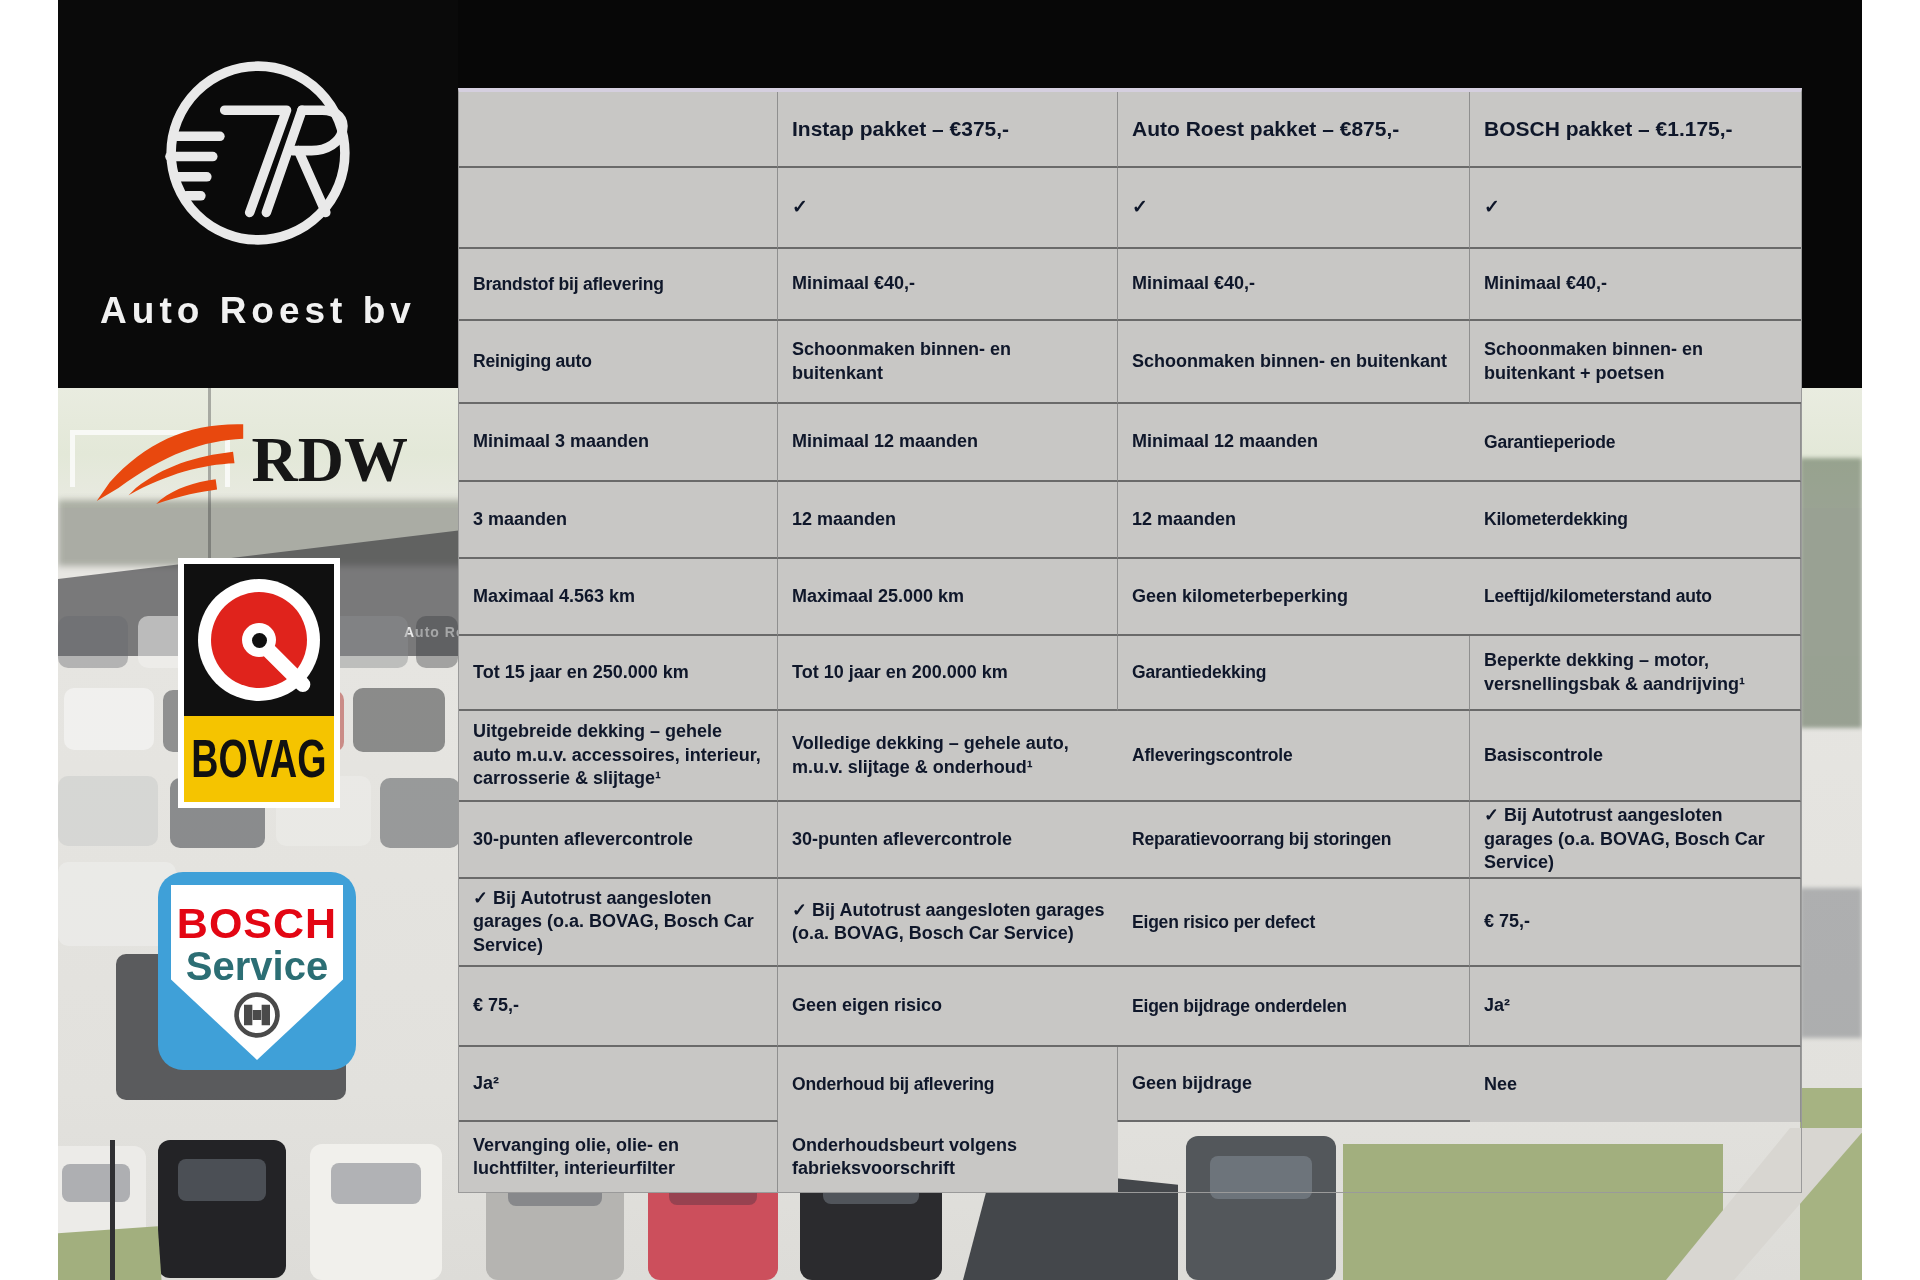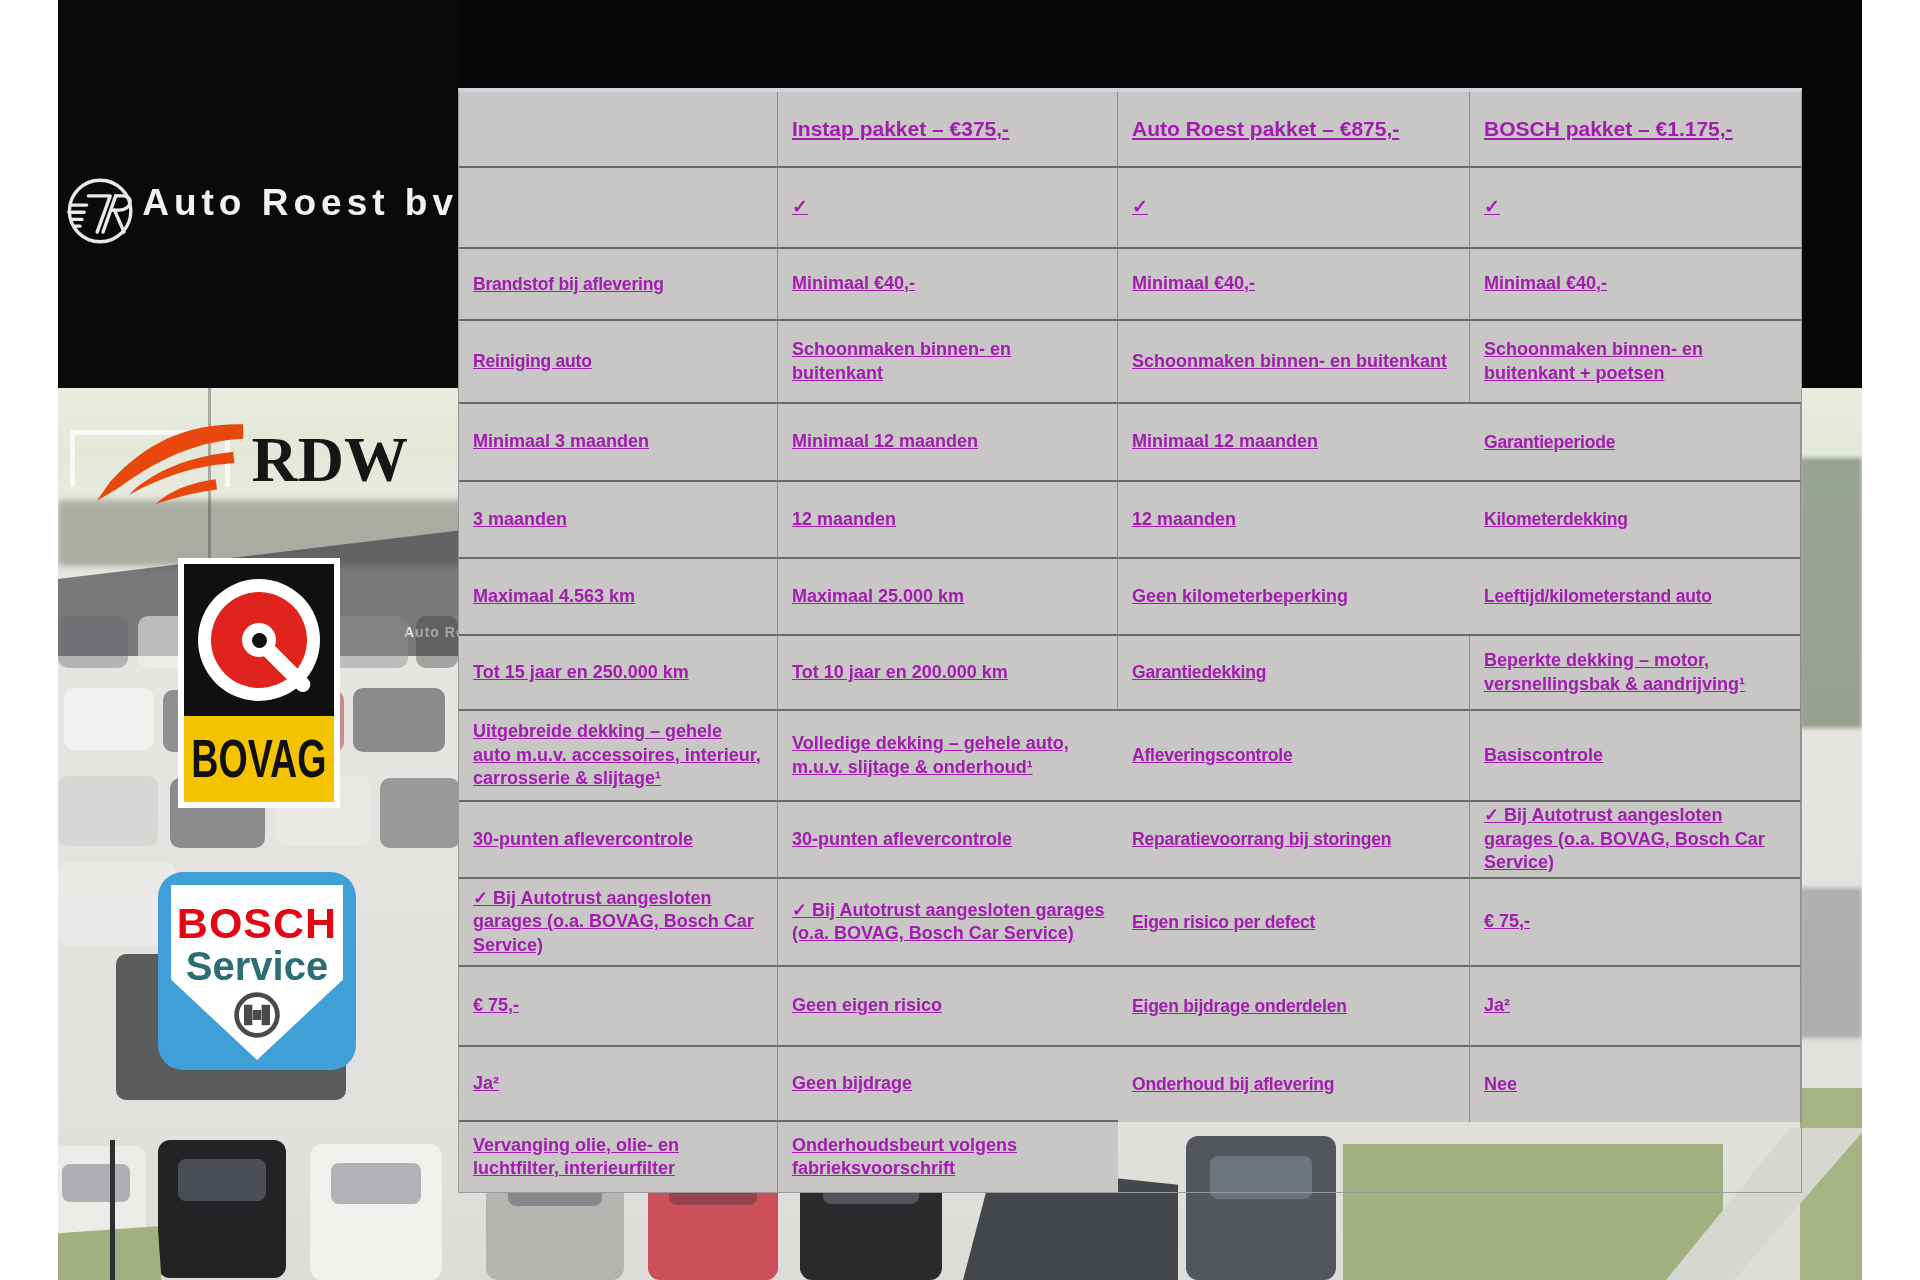--- a/index.html
+++ b/index.html
@@ -29,21 +29,21 @@
   .car::before{content:'';position:absolute;left:16%;right:16%;top:14%;height:30%;
           background:rgba(180,195,210,.28);border-radius:8px;}
   .car.lightbody::before{background:rgba(30,38,52,.30);}
   .struct{position:absolute;background:#44474b;clip-path:polygon(0 100%,14% 6%,100% 22%,100% 100%);}
   .grass{position:absolute;background:#a2af7e;}
   .footpath{position:absolute;background:#d8d6d1;clip-path:polygon(0 100%,62% 0,100% 0,34% 100%);}
   .pole{position:absolute;background:#303033;}
 
   
   .logo-box{position:absolute;left:58px;top:0;width:400px;height:388px;background:#0a0a0a;z-index:2;
-          display:flex;flex-direction:row;align-items:center;}
+          display:flex;flex-direction:column;align-items:center;}
   .logo-box svg{margin-top:34px;}
   .company-name{margin-top:18px;color:#f1f1f1;font-size:37px;font-weight:bold;letter-spacing:5px;white-space:nowrap;}
 
   
   .rdw-logo{position:absolute;left:88px;top:406px;width:320px;height:122px;display:flex;align-items:center;z-index:2;}
   .rdw-text{font-family:"Liberation Serif", serif;font-weight:600;font-size:64px;color:#161616;margin-left:4px;margin-top:-14px;text-align:right;}
 
   
   .bovag-logo{position:absolute;left:178px;top:558px;width:162px;height:250px;background:#ffffff;z-index:2;
           box-sizing:border-box;padding:6px;display:flex;flex-direction:column;}
@@ -67,21 +67,21 @@
   .service-word{color:#2c6e74;font-size:40px;font-weight:bold;margin-top:-4px;}
   .bosch-armature{margin-top:0px;}
 
   
   .pkg-table{position:absolute;left:458px;top:88px;z-index:3;display:grid;
           grid-template-columns:319px 340px 352px 331px;
           grid-template-rows:76px 81px 72px 83px 78px 77px 77px 75px 91px 77px 88px 80px 75px 70px;
           border:1px solid #9a9a9a;border-top:4px solid #d5cfdf;}
   .t-cell{background:#c8c7c5;border-bottom:2px solid #6a6a6a;border-right:1px solid #8f8f8f;
           display:flex;align-items:center;box-sizing:border-box;
-          padding:6px 12px 6px 14px;font-weight:bold;color:#a21caf;font-size:18px;line-height:1.3;text-decoration:underline;}
+          padding:6px 12px 6px 14px;font-weight:bold;color:#0f172a;font-size:18px;line-height:1.3;}
   .t-cell.last{border-right:none;}
   .t-row-end{border-bottom:none;}
   .t-head{font-size:21px;}
   .c-label{font-size:17.5px;letter-spacing:-0.2px;}
   .t-check{font-size:19px;}
 </style>
 </head>
 <body>
 
 <div class="canvas">
@@ -232,21 +232,21 @@
     <div class="t-cell last">✓ Bij Autotrust aangesloten garages (o.a. BOVAG, Bosch Car Service)</div>
 
     <div class="t-cell c-label">Eigen risico per defect</div>
     <div class="t-cell">€ 75,-</div>
     <div class="t-cell">€ 75,-</div>
     <div class="t-cell last">Geen eigen risico</div>
 
     <div class="t-cell c-label">Eigen bijdrage onderdelen</div>
     <div class="t-cell">Ja²</div>
     <div class="t-cell">Ja²</div>
+    <div class="t-cell c-label t-row-end">Onderhoud bij aflevering</div>
+
     <div class="t-cell last">Geen bijdrage</div>
-
-    <div class="t-cell c-label t-row-end">Onderhoud bij aflevering</div>
     <div class="t-cell t-row-end">Nee</div>
     <div class="t-cell t-row-end">Vervanging olie, olie- en luchtfilter, interieurfilter</div>
     <div class="t-cell t-row-end last">Onderhoudsbeurt volgens fabrieksvoorschrift</div>
   </div>
 
 </div>
 
 </body></html>

